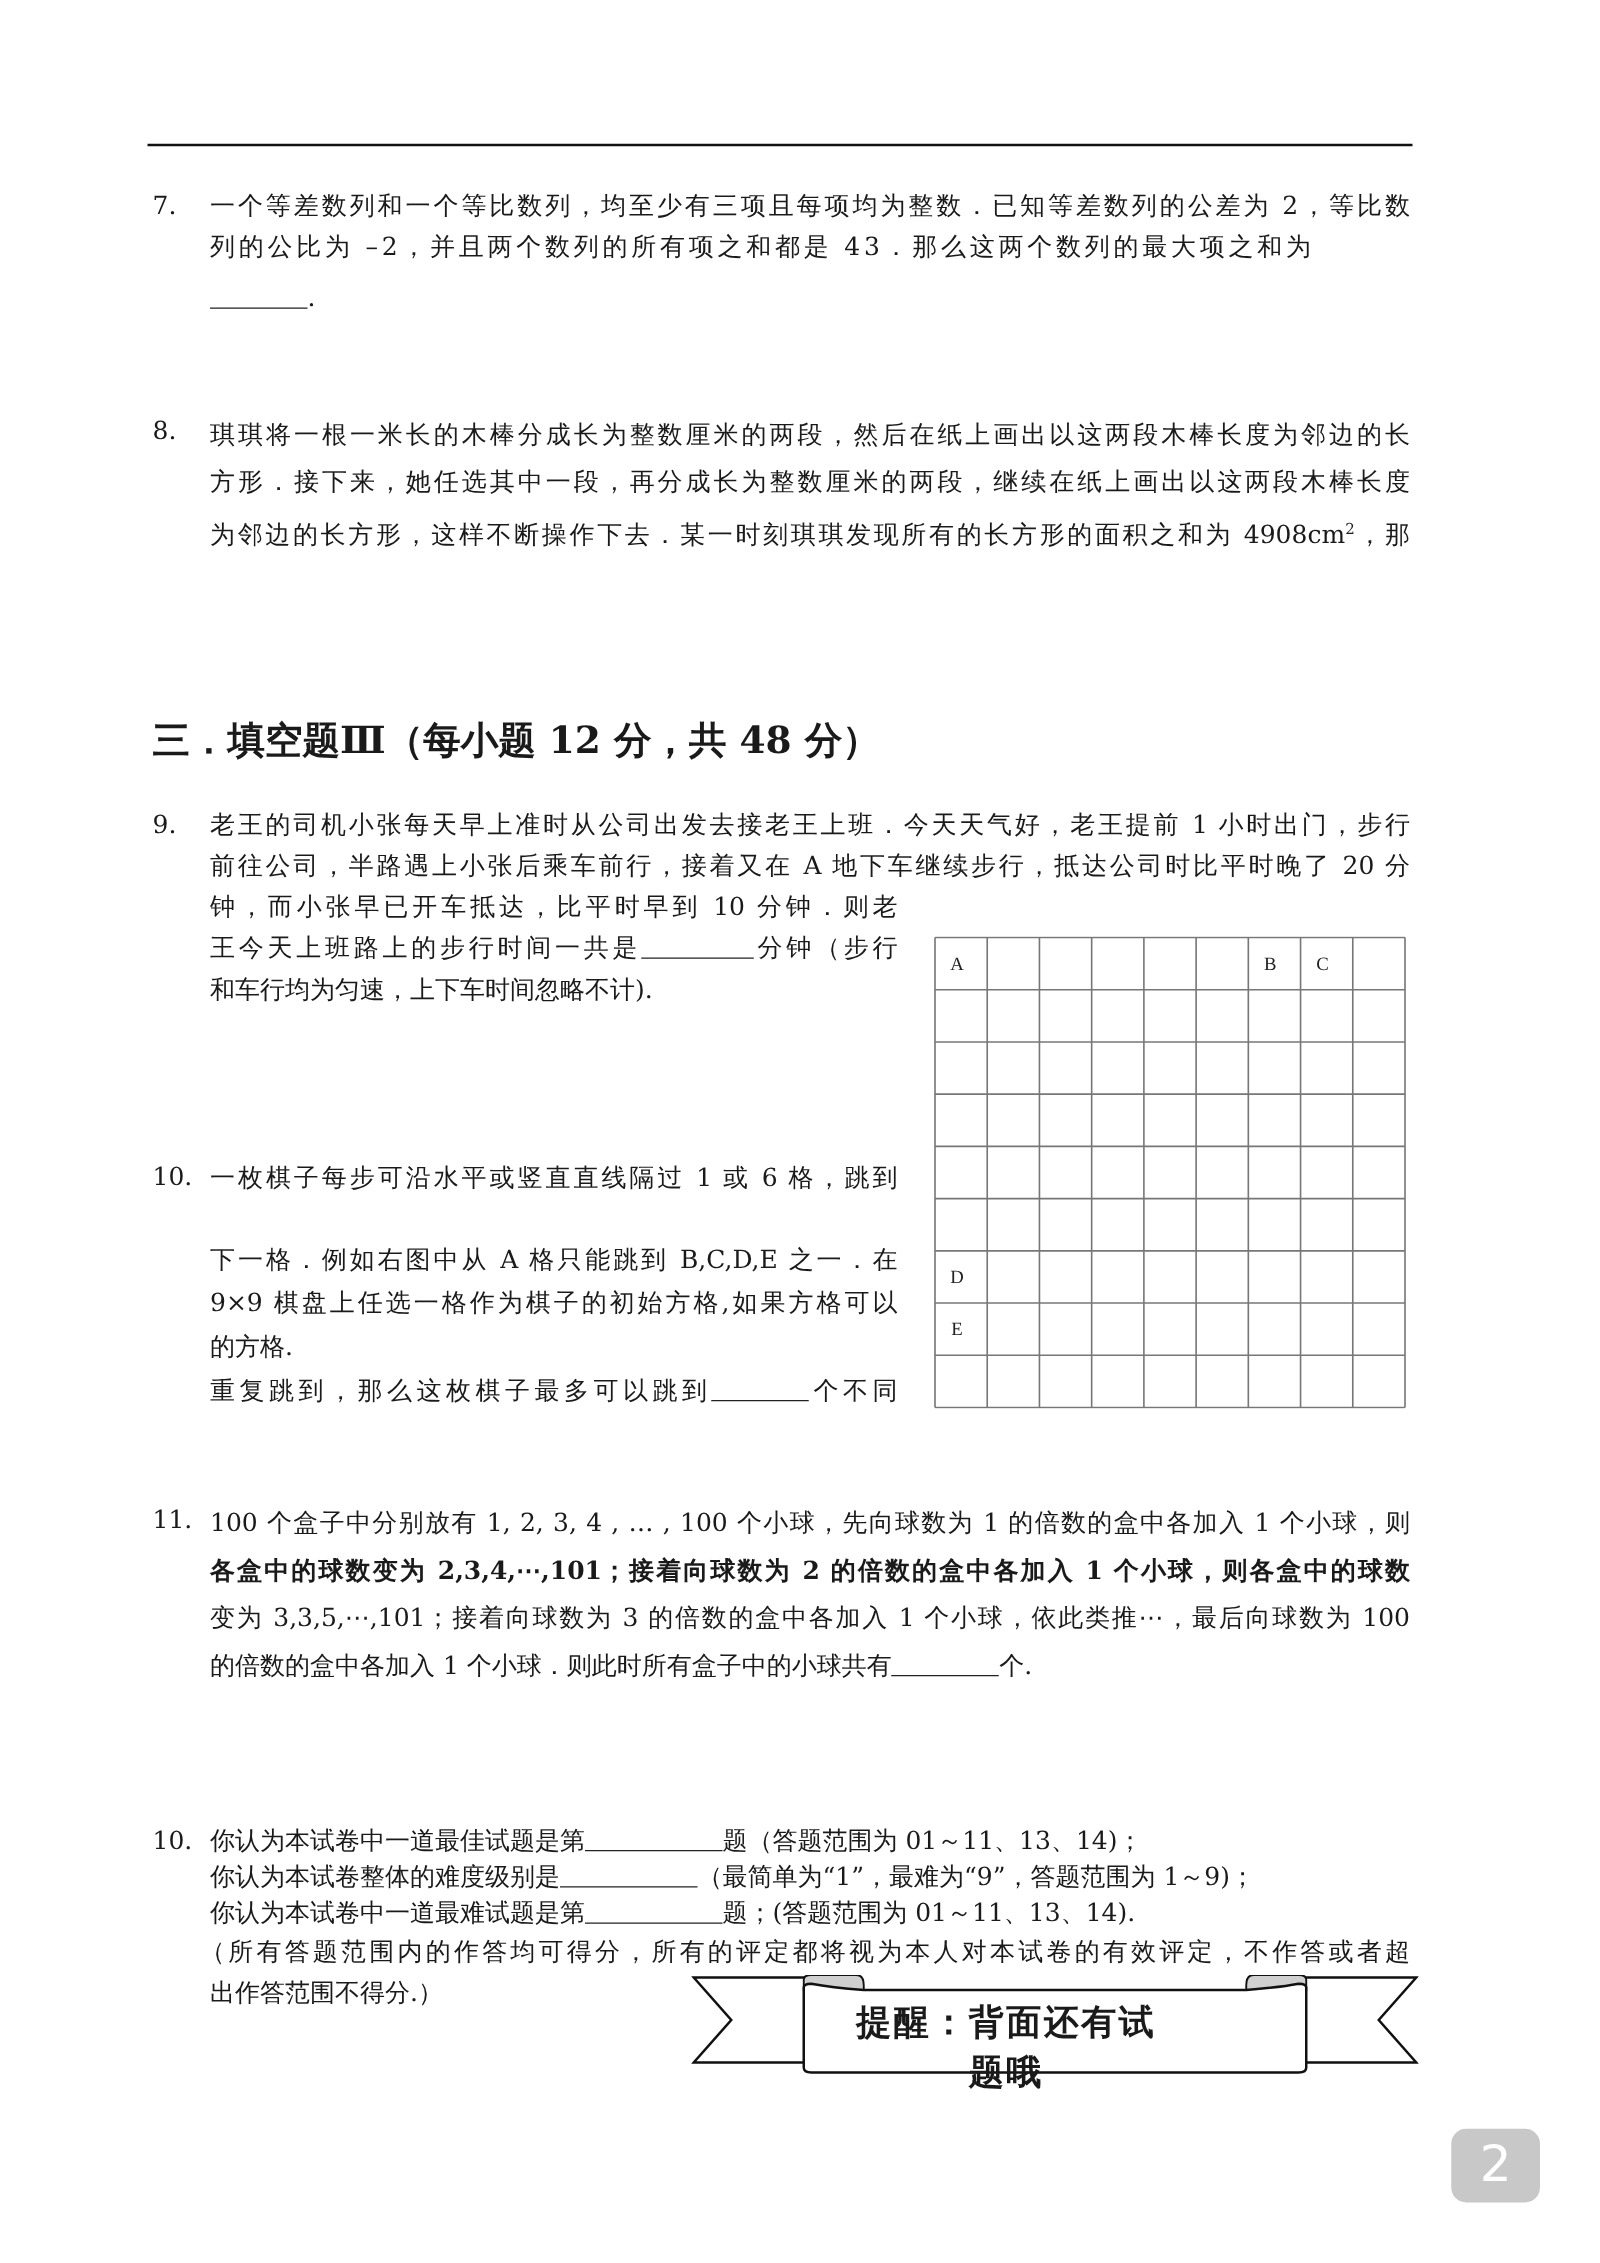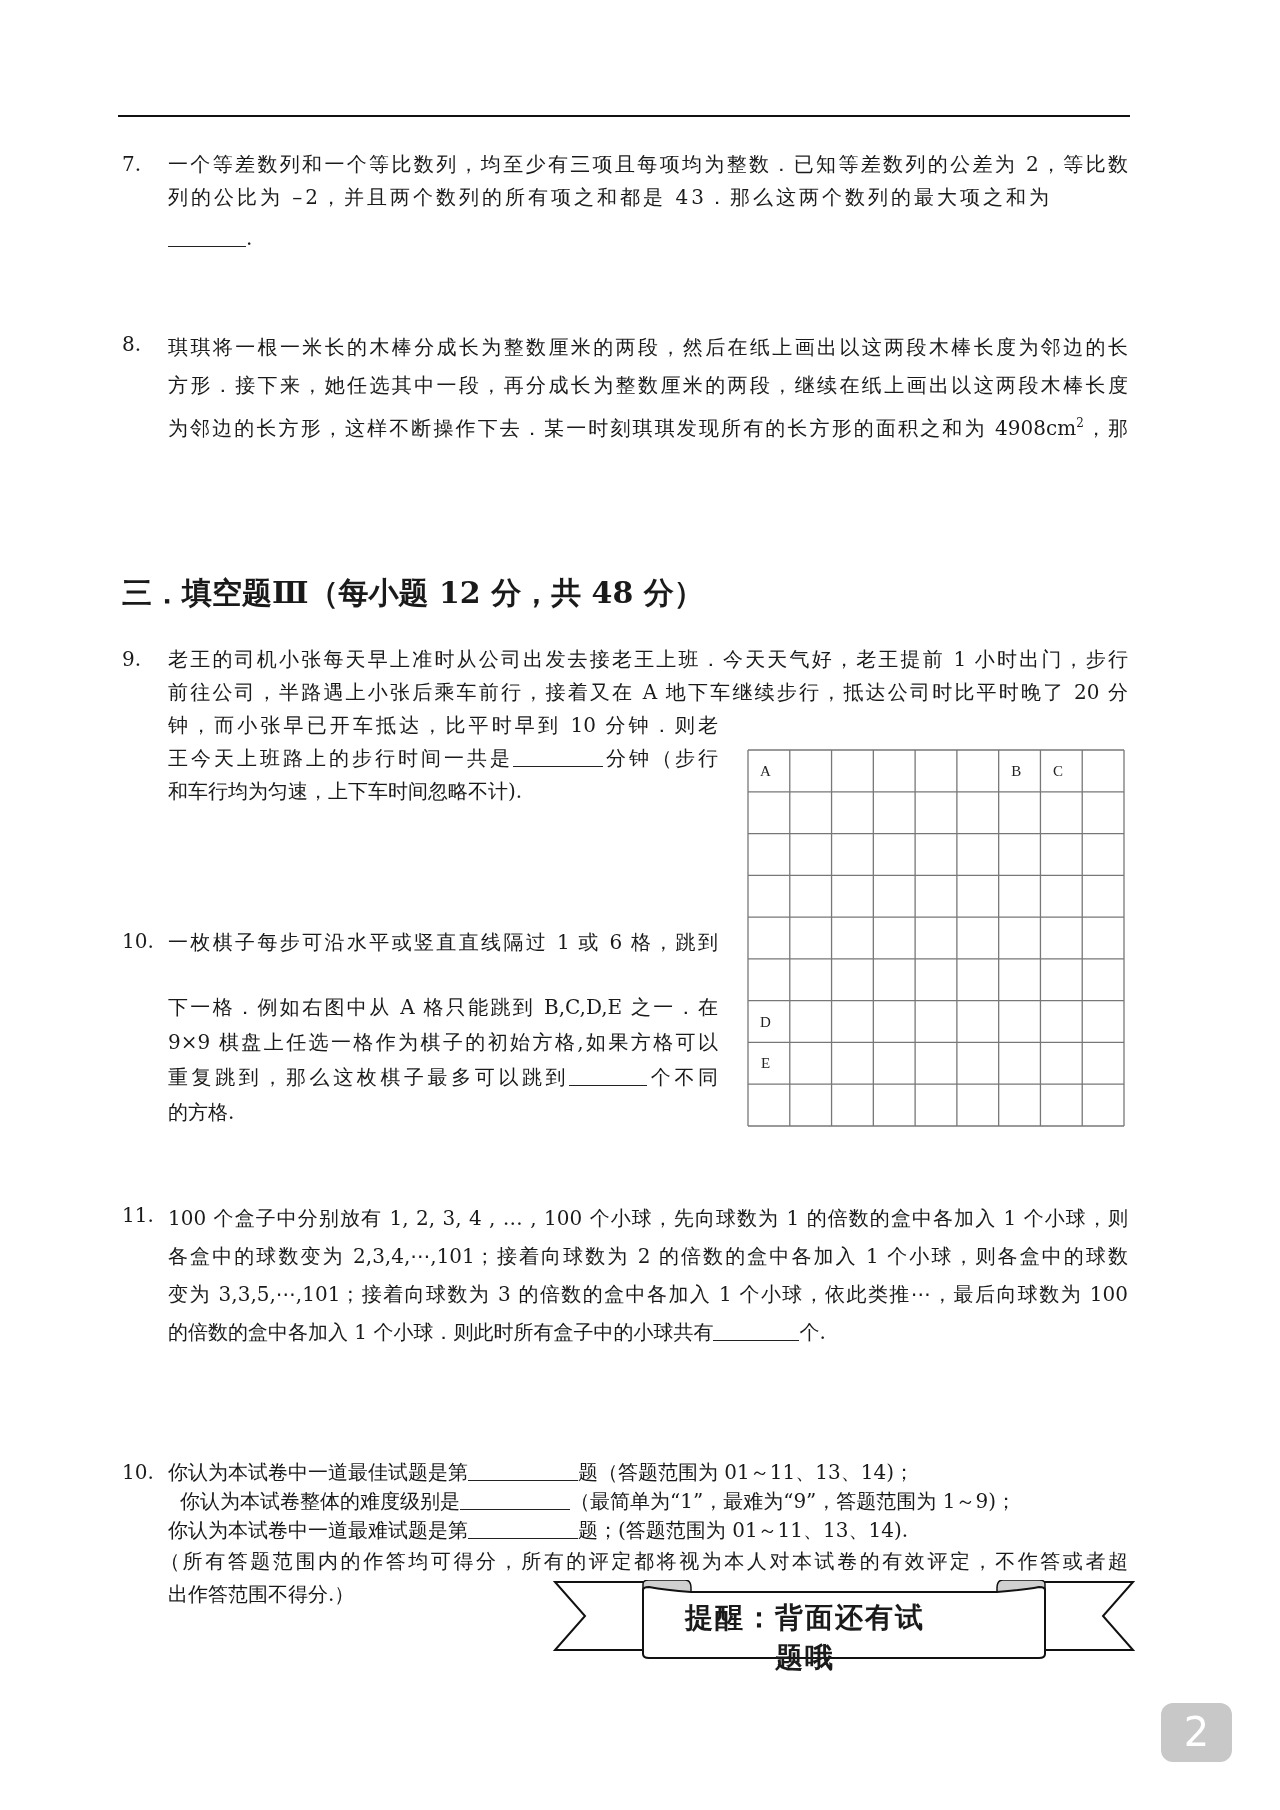--- a/index.html
+++ b/index.html
@@ -58,22 +58,22 @@
     <span class="line last" style="width:550px;">和车行均为匀速，上下车时间忽略不计).</span>
   </div>
 </div>
 
 <div class="q" style="top:925px;">
   <div class="num">10.</div>
   <div class="body" style="width:550px;">
     <span class="line" style="line-height:35px;height:35px;">一枚棋子每步可沿水平或竖直直线隔过 1 或 6 格，跳到</span>
     <span class="line" style="line-height:35px;height:35px;margin-top:30px;">下一格．例如右图中从 A 格只能跳到 B,C,D,E 之一．在</span>
     <span class="line" style="line-height:35px;height:35px;">9×9 棋盘上任选一格作为棋子的初始方格,如果方格可以</span>
+    <span class="line last" style="line-height:35px;height:35px;">的方格.</span>
     <span class="line" style="line-height:35px;height:35px;"><span>重复跳到，那么这枚棋子最多可以跳到</span><span class="blank" style="width:78px;"></span><span>个不同</span></span>
-    <span class="line last" style="line-height:35px;height:35px;">的方格.</span>
   </div>
 </div>
 
 <div class="grid">
   <svg id="grid-svg" width="378" height="378">
       <line x1="1" x2="1" y1="1" y2="377" stroke="#777" stroke-width="1.3"></line>
       <line x1="42.77777777777778" x2="42.77777777777778" y1="1" y2="377" stroke="#777" stroke-width="1.3"></line>
       <line x1="84.55555555555556" x2="84.55555555555556" y1="1" y2="377" stroke="#777" stroke-width="1.3"></line>
       <line x1="126.33333333333334" x2="126.33333333333334" y1="1" y2="377" stroke="#777" stroke-width="1.3"></line>
       <line x1="168.11111111111111" x2="168.11111111111111" y1="1" y2="377" stroke="#777" stroke-width="1.3"></line>
@@ -97,31 +97,31 @@
       <text x="310.99111111111114" y="26.90222222222222" text-anchor="middle" font-size="15" font-family="Liberation Serif, serif" fill="#222">C</text>
       <text x="18.546666666666667" y="277.5688888888889" text-anchor="middle" font-size="15" font-family="Liberation Serif, serif" fill="#222">D</text>
       <text x="18.546666666666667" y="319.3466666666667" text-anchor="middle" font-size="15" font-family="Liberation Serif, serif" fill="#222">E</text>
     </svg>
 </div>
 
 <div class="q" style="top:1199px;">
   <div class="num">11.</div>
   <div class="body" style="width:960px;">
     <span class="line" style="line-height:38px;height:38px;">100 个盒子中分别放有 1, 2, 3, 4 , … , 100 个小球，先向球数为 1 的倍数的盒中各加入 1 个小球，则</span>
-    <span class="line" style="line-height:38px;height:38px;">各盒中的球数变为 2,3,4,⋯,101；接着向球数为 2 的倍数的盒中各加入 1 个小球，则各盒中的球数</span>
+    <span class="line" style="line-height:38px;height:38px;font-weight:bold;">各盒中的球数变为 2,3,4,⋯,101；接着向球数为 2 的倍数的盒中各加入 1 个小球，则各盒中的球数</span>
     <span class="line" style="line-height:38px;height:38px;">变为 3,3,5,⋯,101；接着向球数为 3 的倍数的盒中各加入 1 个小球，依此类推⋯，最后向球数为 100</span>
     <span class="line last" style="line-height:38px;height:38px;"><span>的倍数的盒中各加入 1 个小球．则此时所有盒子中的小球共有</span><span class="blank" style="width:86px;"></span><span>个.</span></span>
   </div>
 </div>
 
 <div class="q" style="top:1458px;">
   <div class="num" style="line-height:29px;">10.</div>
   <div class="body" style="width:960px;">
     <span class="line last" style="line-height:29px;height:29px;"><span>你认为本试卷中一道最佳试题是第</span><span class="blank" style="width:110px;"></span><span>题（答题范围为 01～11、13、14)；</span></span>
-    <span class="line last" style="line-height:29px;height:29px;margin-left:12px;"><span>你认为本试卷整体的难度级别是</span><span class="blank" style="width:110px;"></span><span>（最简单为“1”，最难为“9”，答题范围为 1～9)；</span></span>
+    <span class="line last" style="line-height:29px;height:29px;"><span>你认为本试卷整体的难度级别是</span><span class="blank" style="width:110px;"></span><span>（最简单为“1”，最难为“9”，答题范围为 1～9)；</span></span>
     <span class="line last" style="line-height:29px;height:29px;"><span>你认为本试卷中一道最难试题是第</span><span class="blank" style="width:110px;"></span><span>题；(答题范围为 01～11、13、14).</span></span>
     <span class="line" style="line-height:33px;height:33px;margin-left:-8px;">（所有答题范围内的作答均可得分，所有的评定都将视为本人对本试卷的有效评定，不作答或者超</span>
     <span class="line last" style="line-height:33px;height:33px;">出作答范围不得分.）</span>
   </div>
 </div>
 
 <svg class="banner" viewBox="0 0 582 80">
   <polygon points="2,2 92,2 92,70 2,70 32,36" fill="#fff" stroke="#111" stroke-width="2"></polygon>
   <polygon points="580,2 490,2 490,70 580,70 550,36" fill="#fff" stroke="#111" stroke-width="2"></polygon>
   <path d="M90,4 Q90,0 96,0 L132,0 Q138,0 138,8 L138,12 L90,12 Z" fill="#d0d0d0" stroke="#111" stroke-width="1.5"></path>

